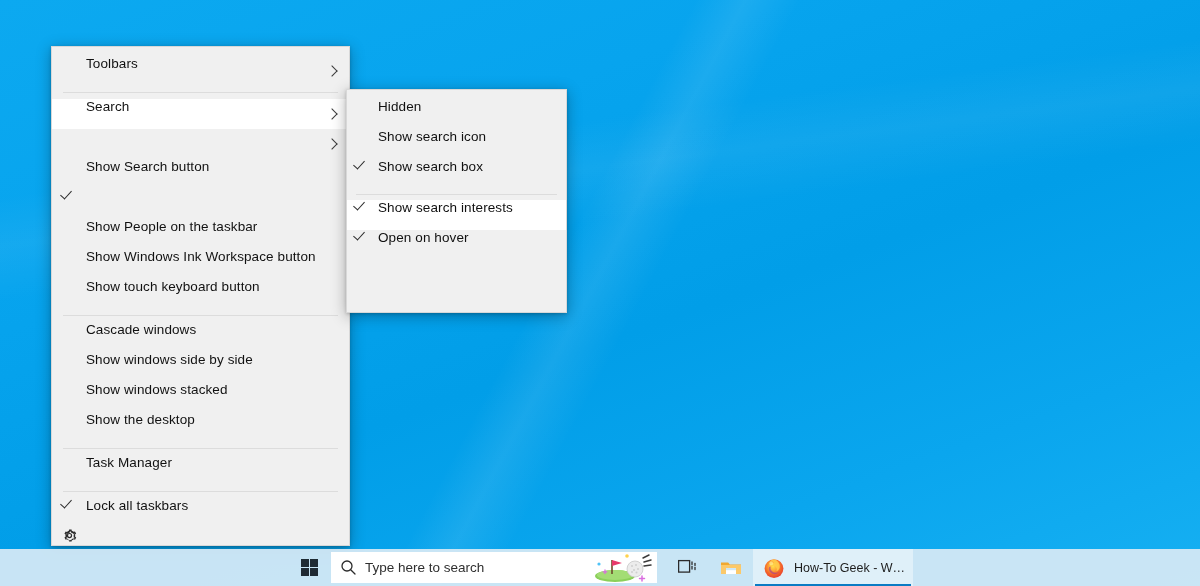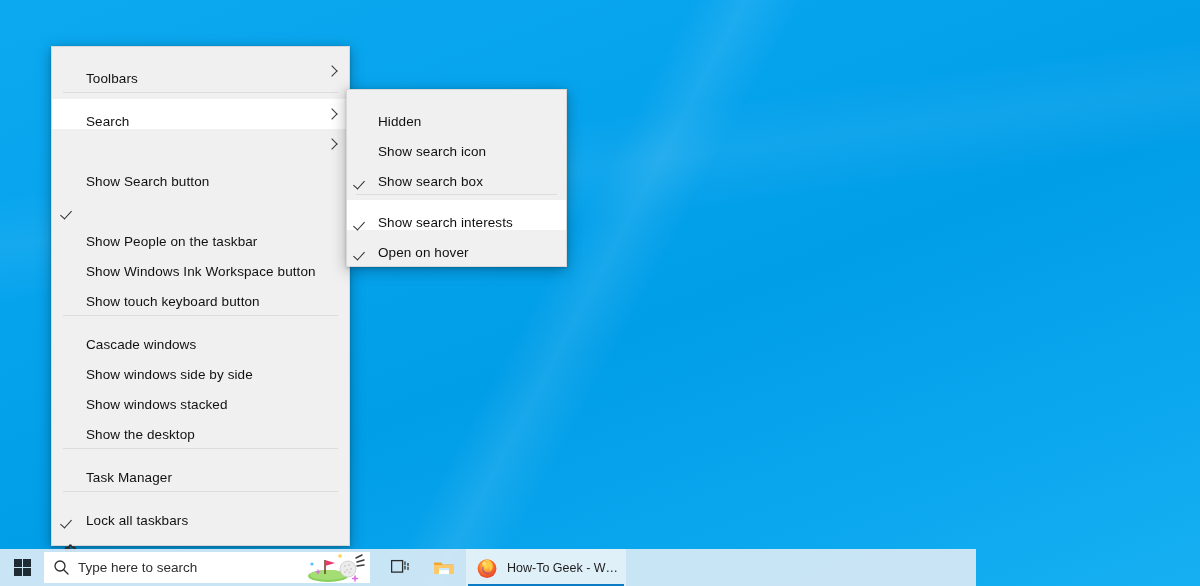--- a/index.html
+++ b/index.html
@@ -63,29 +63,29 @@
     top: 46px;
     width: 299px;
     height: 500px;
     padding-top: 9px;
     padding-bottom: 8px;
   }
   #sub-menu {
     left: 346px;
     top: 89px;
     width: 221px;
-    height: 178px;
+    height: 224px;
     padding-top: 9px;
     padding-bottom: 8px;
   }
 
   .menu-item {
     position: relative;
     display: flex;
-    align-items: flex-end;
+    align-items: flex-start;
     height: 30px;
     padding: 0 10px 0 0;
     font-size: 13.5px;
     color: #111111;
     white-space: nowrap;
     cursor: default;
   }
   .menu-item.highlight {
     background: #ffffff;
   }
@@ -143,25 +143,26 @@
     background: #dcdcdc;
     margin: 6px 11px 6px 11px;
   }
   #sub-menu .separator { margin: 5px 9px 5px 9px; }
 
   
   .taskbar {
     position: absolute;
     left: 0;
     bottom: 0;
-    width: 976px;
+    width: 1200px;
     height: 37px;
     background: rgba(215, 234, 245, 0.93);
     display: flex;
     align-items: center;
+    justify-content: center;
   }
 
   .start-button {
     width: 44px;
     height: 37px;
     display: flex;
     align-items: center;
     justify-content: center;
     flex: 0 0 auto;
   }

